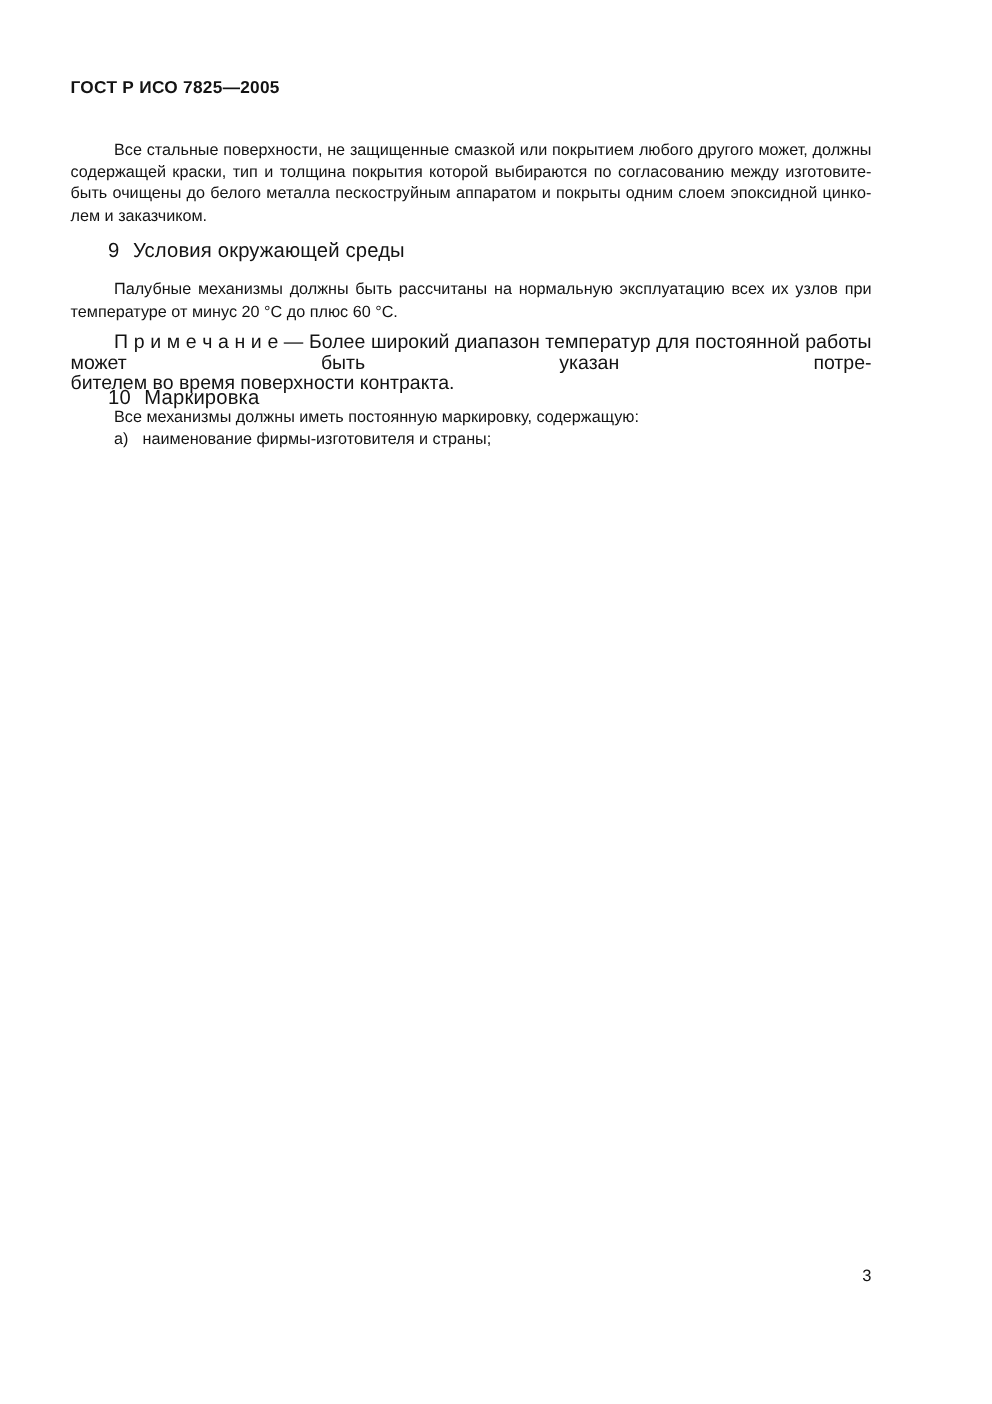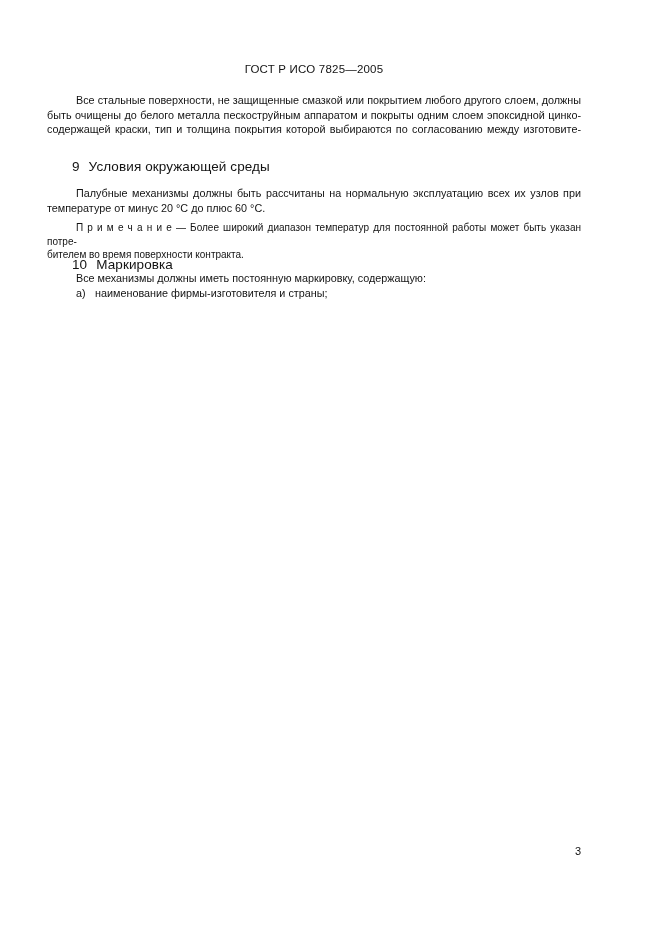--- a/index.html
+++ b/index.html
@@ -8,53 +8,54 @@
     position: relative;
     width: 661px;
     height: 936px;
     background: #ffffff;
     font-family: "Liberation Sans", "DejaVu Sans", sans-serif;
     color: #131313;
     overflow: hidden;
   }
   .col { position: absolute; left: 47px; width: 534px; }
   .hdr {
-    top: 63px;
-    text-align: center;
-    font-weight: normal;
+    top: 53px;
+    text-align: left;
+    font-weight: bold;
     font-size: 11.5px;
     letter-spacing: 0.2px;
   }
   .body-text { font-size: 10.8px; line-height: 14.6px; }
   .jline { text-align: justify; text-align-last: justify; }
   .indent { text-indent: 29px; }
   .h2 { font-weight: normal; font-size: 13.5px; padding-left: 25px; letter-spacing: 0.1px; }
   .h2 .num { margin-right: 9px; }
-  .note { font-size: 10px; line-height: 13.5px; }
+  .note { font-size: 13px; line-height: 13.5px; }
   .list-block { line-height: 14.8px; }
   .list-item { padding-left: 29px; }
   .marker { display: inline-block; width: 19px; text-indent: 0; }
   .pagenum {
     position: absolute;
     top: 845px;
     right: 80px;
     font-size: 11px;
   }
 </style>
 </head>
 <body>
 
 <div class="page">
 
   <div class="col hdr">ГОСТ Р ИСО 7825—2005</div>
 
   <div class="col body-text" style="top:93px">
-    <div class="jline indent">Все стальные поверхности, не защищенные смазкой или покрытием любого другого слоем, должны</div>
+    <div class="jline indent">Все стальные поверхности, не защищенные смазкой или покрытием любого другого может, должны</div>
+    <div class="jline">содержащей краски, тип и толщина покрытия которой выбираются по согласованию между изготовите-</div>
     <div class="jline">быть очищены до белого металла пескоструйным аппаратом и покрыты одним слоем эпоксидной цинко-</div>
-    <div class="jline">содержащей краски, тип и толщина покрытия которой выбираются по согласованию между изготовите-</div>
+    <div>лем и заказчиком.</div>
   </div>
 
   <div class="col h2" style="top:159px">
     <span class="num">9</span><span>Условия окружающей среды</span>
   </div>
 
   <div class="col body-text" style="top:186px">
     <div class="jline indent">Палубные механизмы должны быть рассчитаны на нормальную эксплуатацию всех их узлов при</div>
     <div>температуре от минус 20 °С до плюс 60 °С.</div>
   </div>

